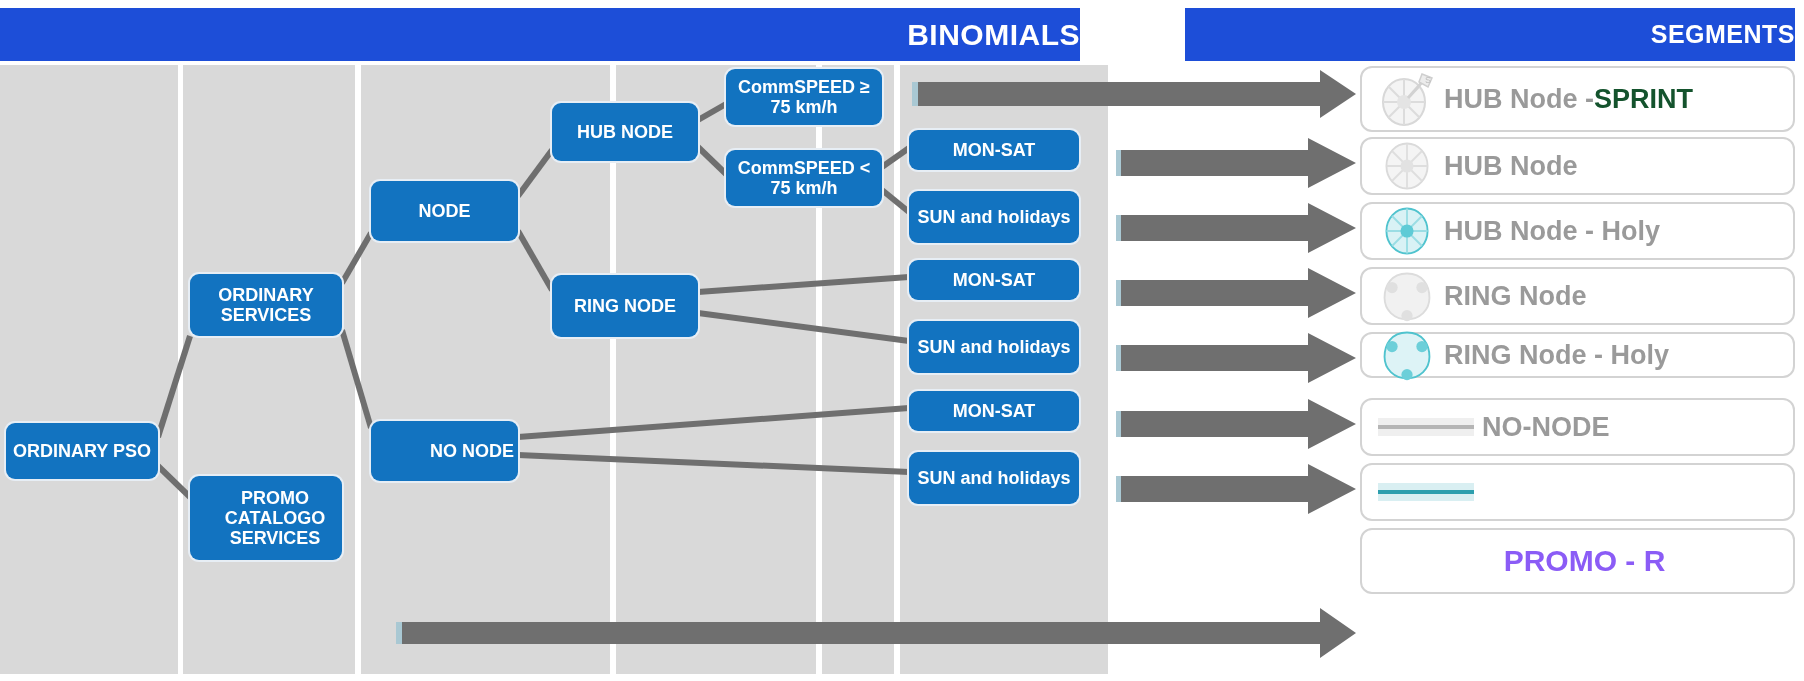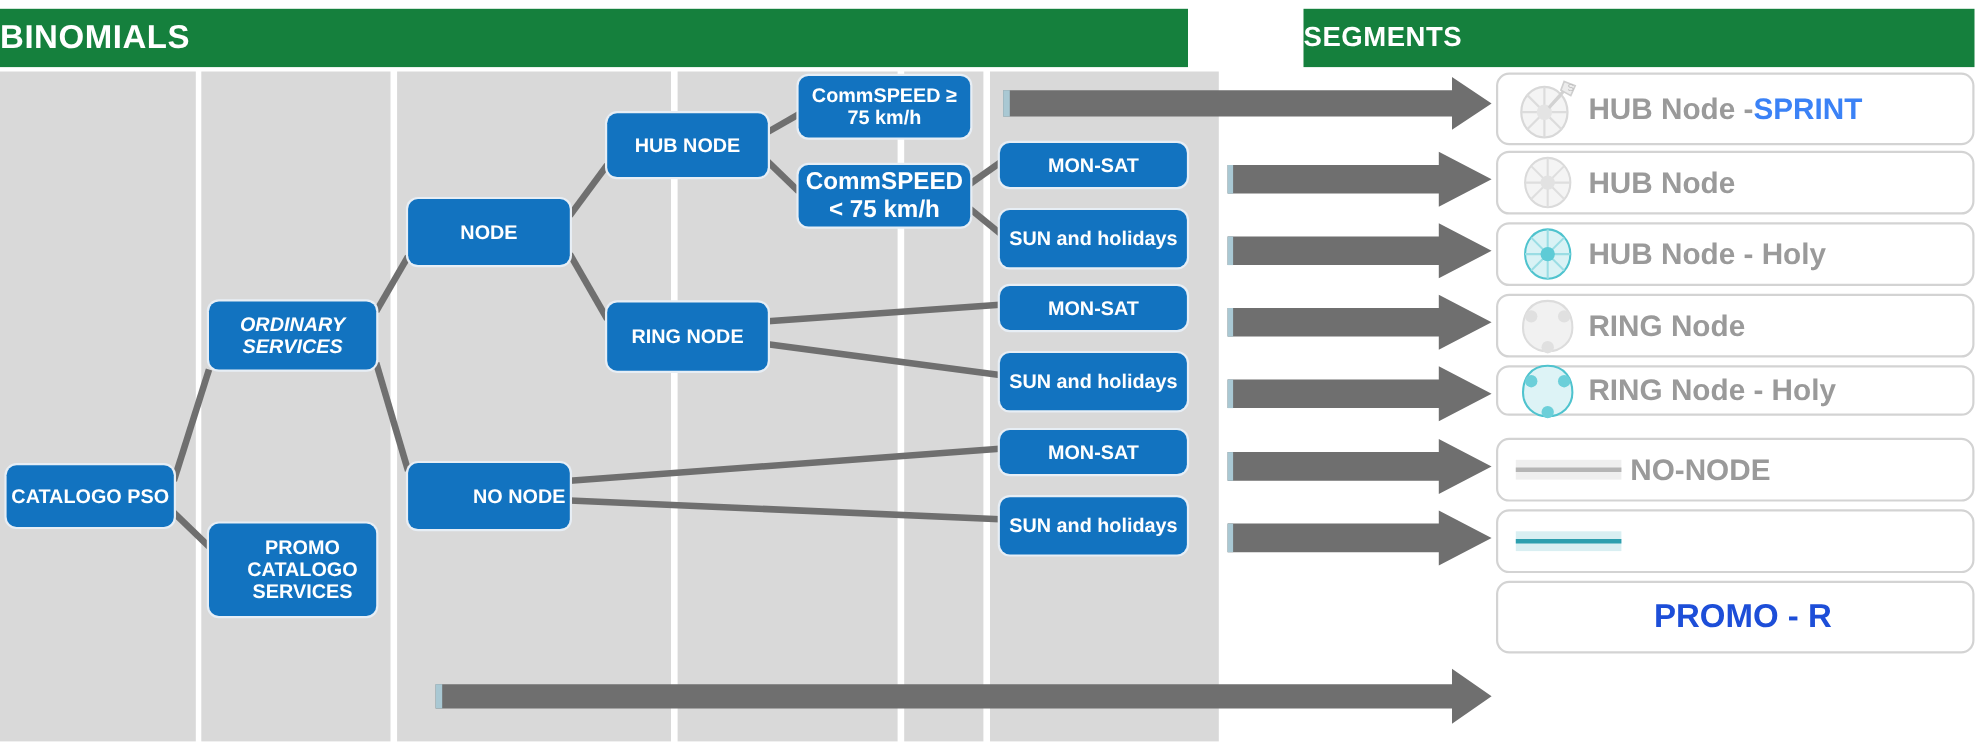--- a/index.html
+++ b/index.html
@@ -1,71 +1,71 @@
 <!DOCTYPE html>
 <html><head>
 <meta charset="utf-8">
 <style>
   html,body{margin:0;padding:0;background:#ffffff;}
   body{width:1804px;height:681px;position:relative;overflow:hidden;
        font-family:"Liberation Sans","DejaVu Sans",sans-serif;}
 
   
-  .hdr{position:absolute;background:#15803d;color:#ffffff;display:flex;
-       align-items:center;justify-content:flex-start;font-weight:bold;letter-spacing:.5px;}
+  .hdr{position:absolute;background:#1d4ed8;color:#ffffff;display:flex;
+       align-items:center;justify-content:flex-end;font-weight:bold;letter-spacing:.5px;}
   #hdr-binomials{left:0;top:8px;width:1080px;height:53px;font-size:30px;}
   #hdr-segments{left:1185px;top:8px;width:610px;height:53px;font-size:25px;}
 
   
   .col{position:absolute;top:65px;height:609px;background:#d9d9d9;}
   #col-1{left:0;width:178px;}
   #col-2{left:183px;width:172px;}
   #col-3{left:361px;width:249px;}
   #col-4{left:616px;width:200px;}
   #col-5{left:822px;width:72px;}
   #col-6{left:900px;width:208px;}
 
   
   .node{position:absolute;background:#1273c0;color:#ffffff;border-radius:9px;
         display:flex;align-items:center;justify-content:center;text-align:center;
         font-weight:bold;line-height:1.13;box-sizing:border-box;padding:2px 4px;
         box-shadow:0 0 0 2px #e7eef5;}
 
   
   #n-regional{left:6px;top:423px;width:152px;height:56px;font-size:18px;}
-  #n-ordinary{left:190px;top:274px;width:152px;height:62px;font-size:18px;font-style:italic;}
+  #n-ordinary{left:190px;top:274px;width:152px;height:62px;font-size:18px;}
   #n-promo{left:190px;top:476px;width:152px;height:84px;font-size:18px;padding-left:22px;}
   #n-node{left:371px;top:181px;width:147px;height:60px;font-size:18px;}
   #n-nonode{left:371px;top:421px;width:147px;height:60px;font-size:18px;justify-content:flex-end;}
   #n-hubnode{left:552px;top:103px;width:146px;height:58px;font-size:18px;}
   #n-ringnode{left:552px;top:275px;width:146px;height:62px;font-size:18px;}
   #n-cs-ge{left:726px;top:69px;width:156px;height:56px;font-size:18px;}
-  #n-cs-lt{left:726px;top:150px;width:156px;height:56px;font-size:22px;}
+  #n-cs-lt{left:726px;top:150px;width:156px;height:56px;font-size:18px;}
   #n-ms1{left:909px;top:130px;width:170px;height:40px;font-size:18px;}
   #n-sun1{left:909px;top:191px;width:170px;height:52px;font-size:18px;}
   #n-ms2{left:909px;top:260px;width:170px;height:40px;font-size:18px;}
   #n-sun2{left:909px;top:321px;width:170px;height:52px;font-size:18px;}
   #n-ms3{left:909px;top:391px;width:170px;height:40px;font-size:18px;}
   #n-sun3{left:909px;top:452px;width:170px;height:52px;font-size:18px;}
 
   
   #connectors{position:absolute;left:0;top:0;width:1804px;height:681px;
               pointer-events:none;}
 
   
   .seg{position:absolute;left:1360px;width:435px;background:#ffffff;
        border:2px solid #d3d3d3;border-radius:12px;box-sizing:border-box;
        display:flex;align-items:center;}
   .seg-icon{width:62px;height:62px;flex:0 0 62px;margin-left:14px;
             display:flex;align-items:center;justify-content:center;}
   .seg-label{font-size:27px;font-weight:bold;color:#9a9a9a;margin-left:6px;
              white-space:nowrap;}
-  .seg-label .accent{color:#3b82f6;}
+  .seg-label .accent{color:#14532d;}
   .seg-center{justify-content:center;}
-  .seg-center .seg-label{margin-left:14px;font-size:30px;color:#1d4ed8;}
+  .seg-center .seg-label{margin-left:14px;font-size:30px;color:#8b5cf6;}
 </style>
 </head>
 <body>
 
 <div class="hdr" id="hdr-binomials">
   <span>BINOMIALS</span>
 </div>
 <div class="hdr" id="hdr-segments">
   <span>SEGMENTS</span>
 </div>
@@ -131,21 +131,21 @@
     <rect x="1116" y="150" width="5" height="26"></rect>
     <rect x="1116" y="215" width="5" height="26"></rect>
     <rect x="1116" y="280" width="5" height="26"></rect>
     <rect x="1116" y="345" width="5" height="26"></rect>
     <rect x="1116" y="411" width="5" height="26"></rect>
     <rect x="1116" y="476" width="5" height="26"></rect>
   </g>
 </svg>
 
 <div class="node" id="n-regional">
-  <span>CATALOGO PSO</span>
+  <span>ORDINARY PSO</span>
   </div>
 
 <div class="node" id="n-ordinary">
   <span>ORDINARY SERVICES</span>
   </div>
 
 <div class="node" id="n-promo">
   <span>PROMO CATALOGO SERVICES</span>
   </div>
 

